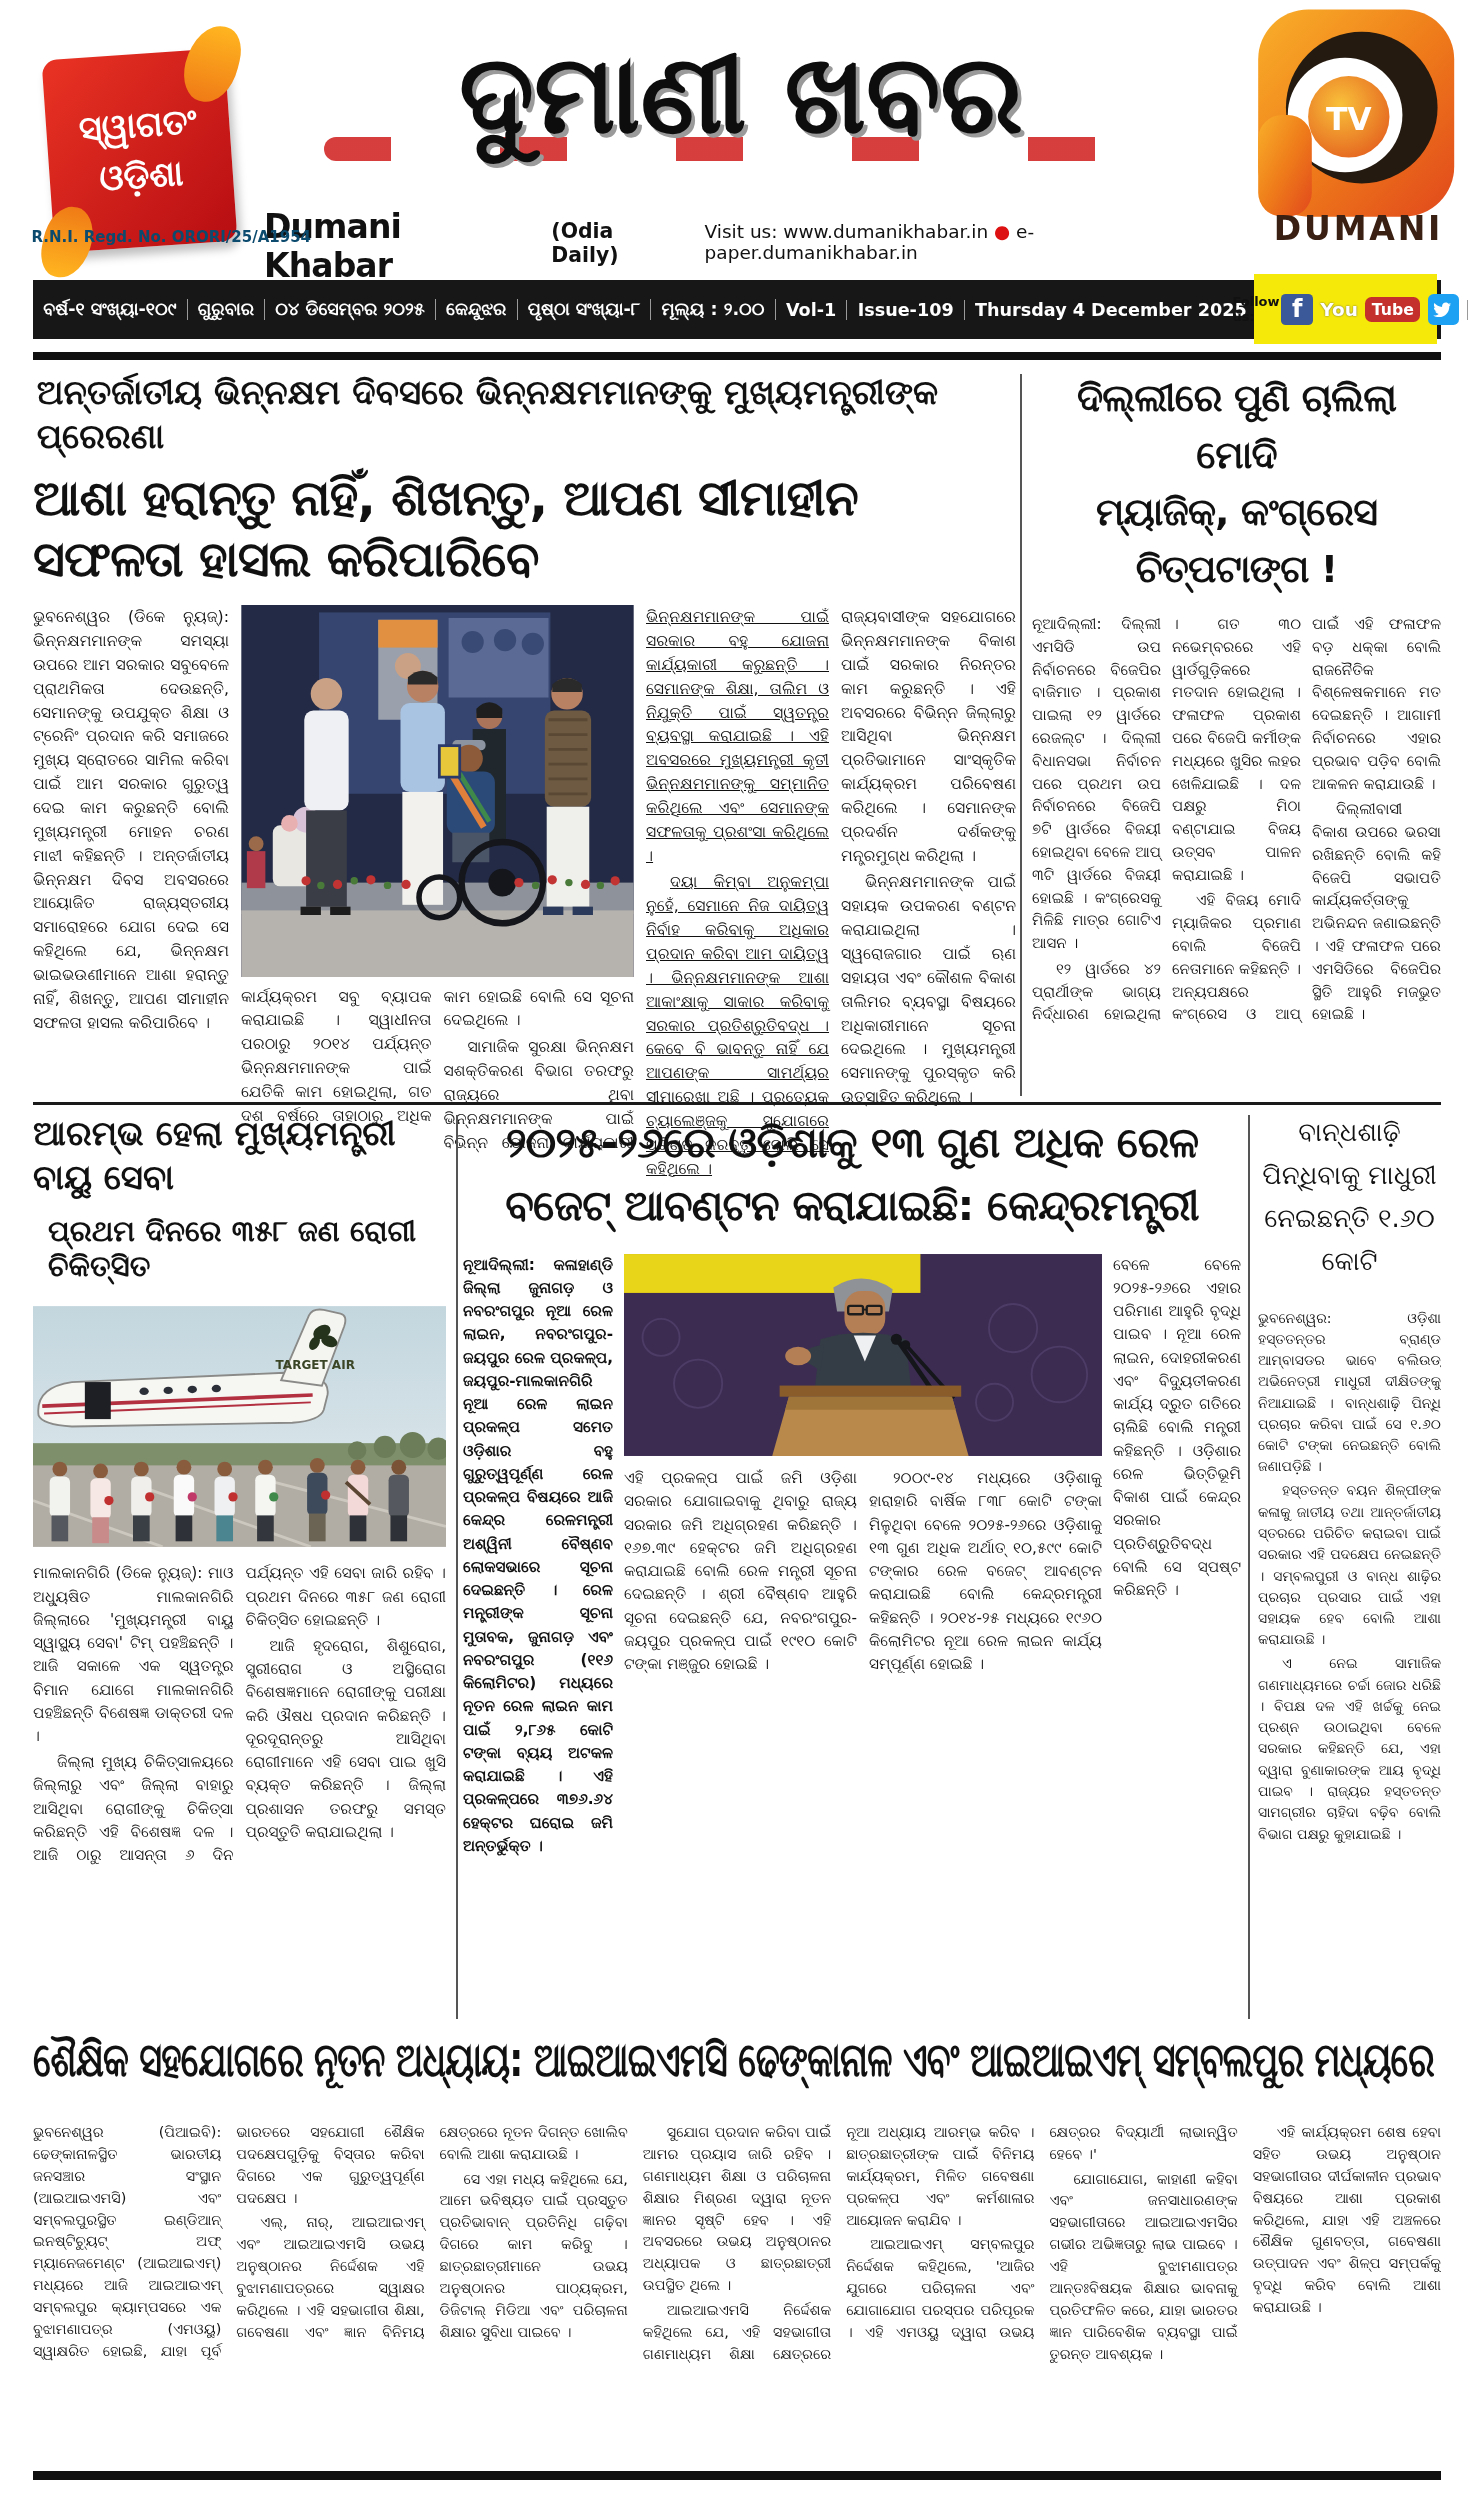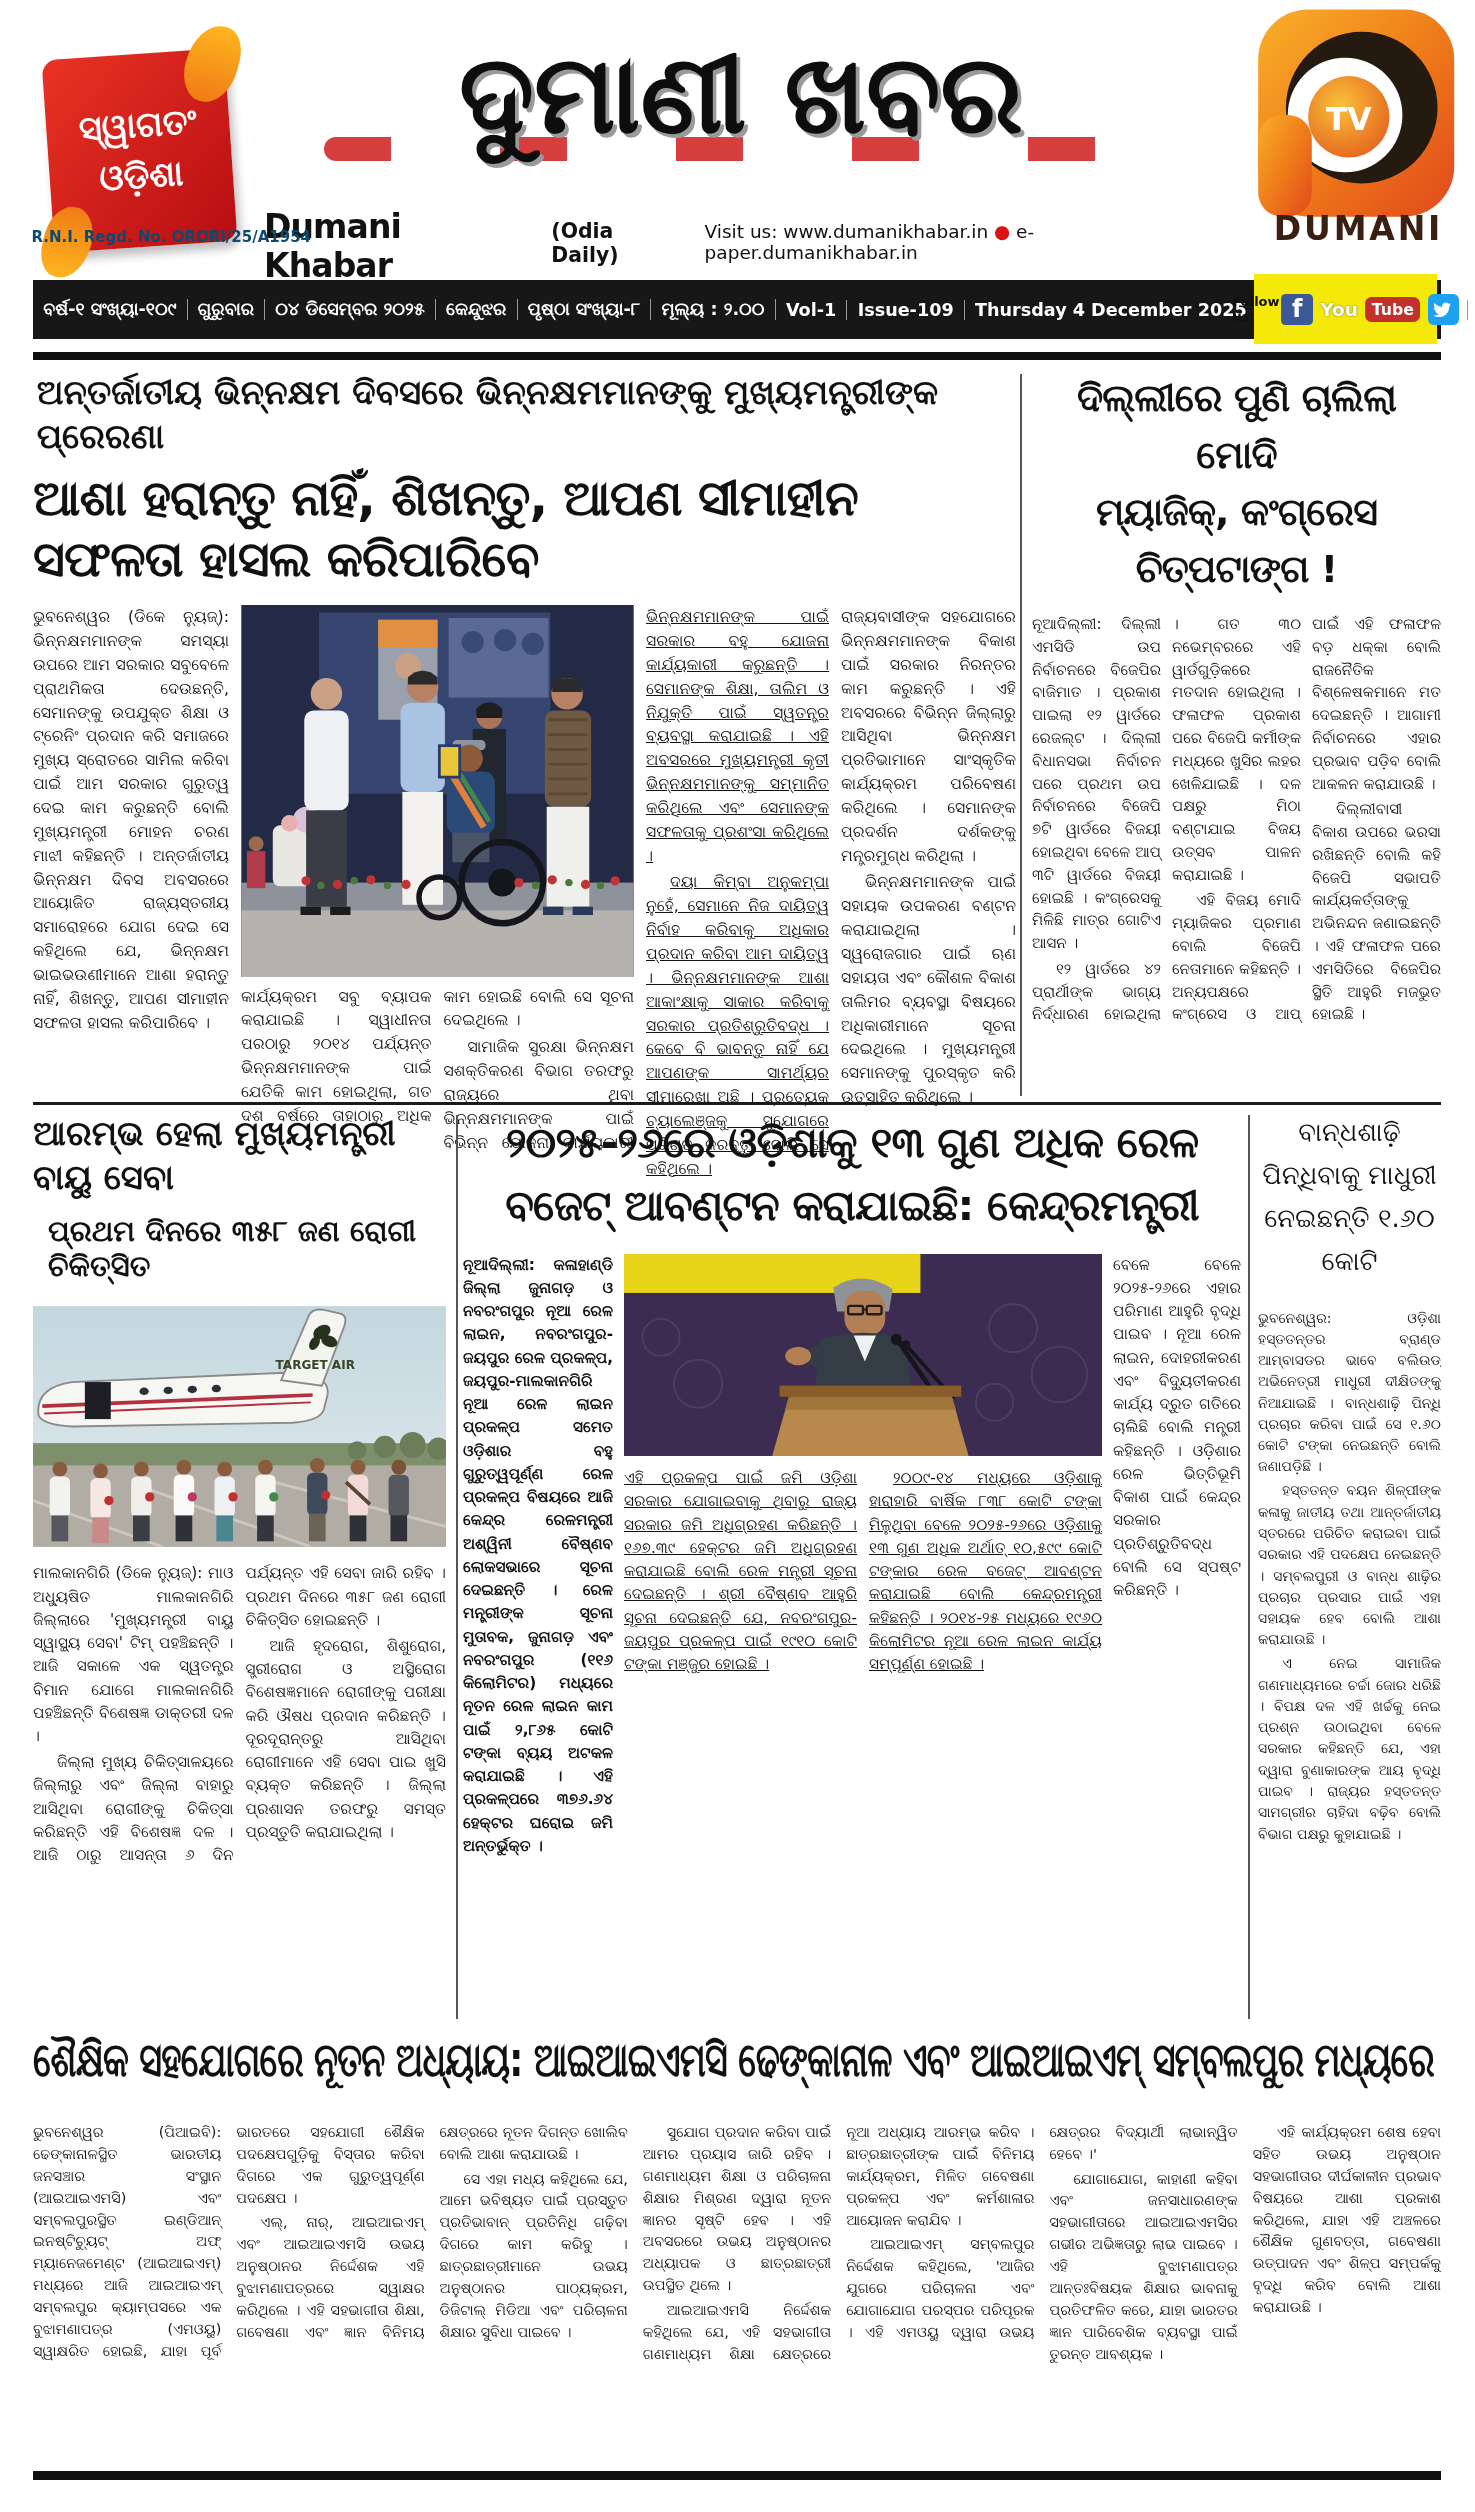--- a/index.html
+++ b/index.html
@@ -68,21 +68,21 @@
   .air{left:33px;top:1111px;width:413px;height:911px;}
   .air-h1{font-size:34px;font-weight:700;line-height:1.3;}
   .air-h2{font-size:29px;font-weight:700;margin-top:15px;margin-left:15px;}
   .air-photo{margin-top:22px;}
   .air-body{margin-top:11px;columns:2;column-gap:12px;height:506px;overflow:hidden;font-size:15.3px;}
   .vdiv2{left:456px;top:1115px;height:904px;}
   .rail{left:463px;top:1111px;width:778px;height:911px;}
   .rail-headline{font-size:42px;font-weight:700;text-align:center;line-height:1.5;letter-spacing:-0.9px;}
   .rail-body{margin-top:16.7px;display:flex;gap:11px;height:746px;overflow:hidden;font-size:15.3px;}
   .rb-left{width:150px;font-weight:bold;}
-  .rb-center{width:478px;flex:none;text-decoration:underline;}
+  .rb-center{width:478px;flex:none;}
   .rb-center-text{margin-top:7.4px;columns:2;column-gap:12px;height:532px;overflow:hidden;}
   .rb-right{flex:1;}
   .vdiv3{left:1248px;top:1115px;height:904px;}
   .madhuri{left:1258px;top:1111px;width:183px;height:911px;}
   .mad-headline{font-size:26px;font-weight:400;text-align:center;line-height:1.65;}
   .mad-body{margin-top:25px;font-size:14px;height:778px;overflow:hidden;}
   
   .banner-headline{left:33px;top:2033px;width:1408px;font-size:35px;font-weight:700;white-space:nowrap;
     overflow:hidden;letter-spacing:-0.9px;transform:scaleY(1.35);transform-origin:top left;}
   .mou-body{left:33px;top:2122px;width:1408px;height:344px;columns:7;column-gap:15px;

